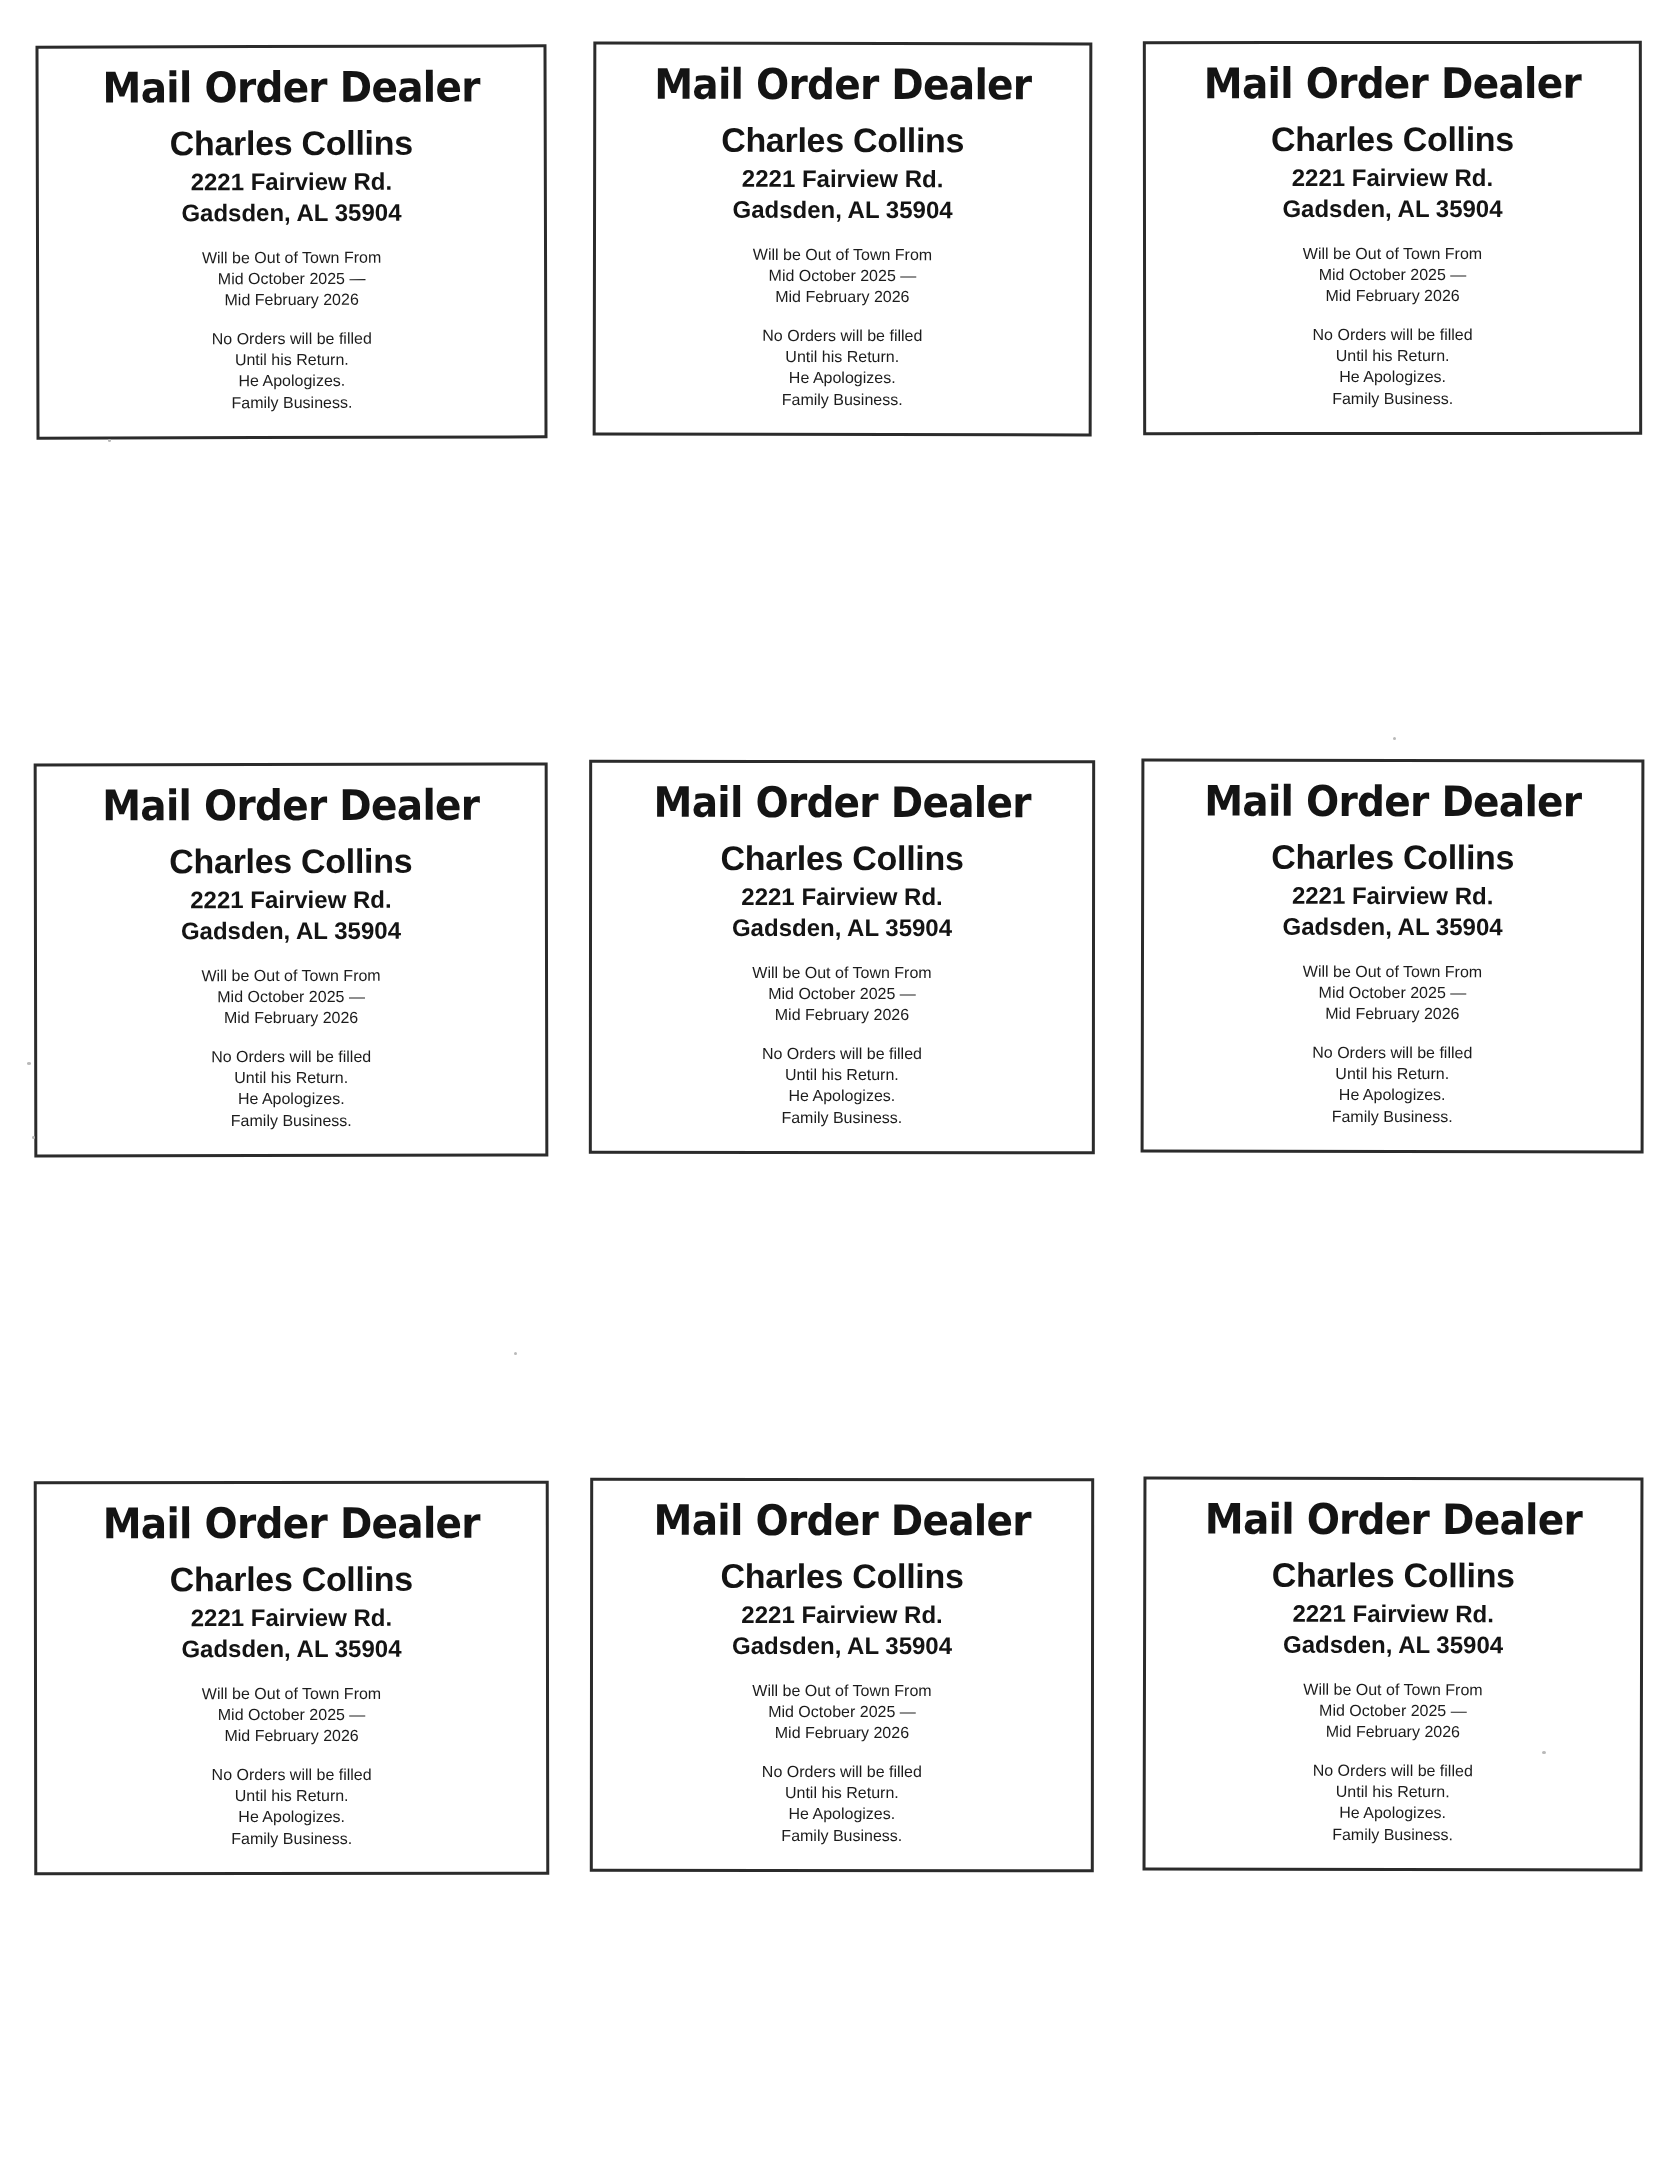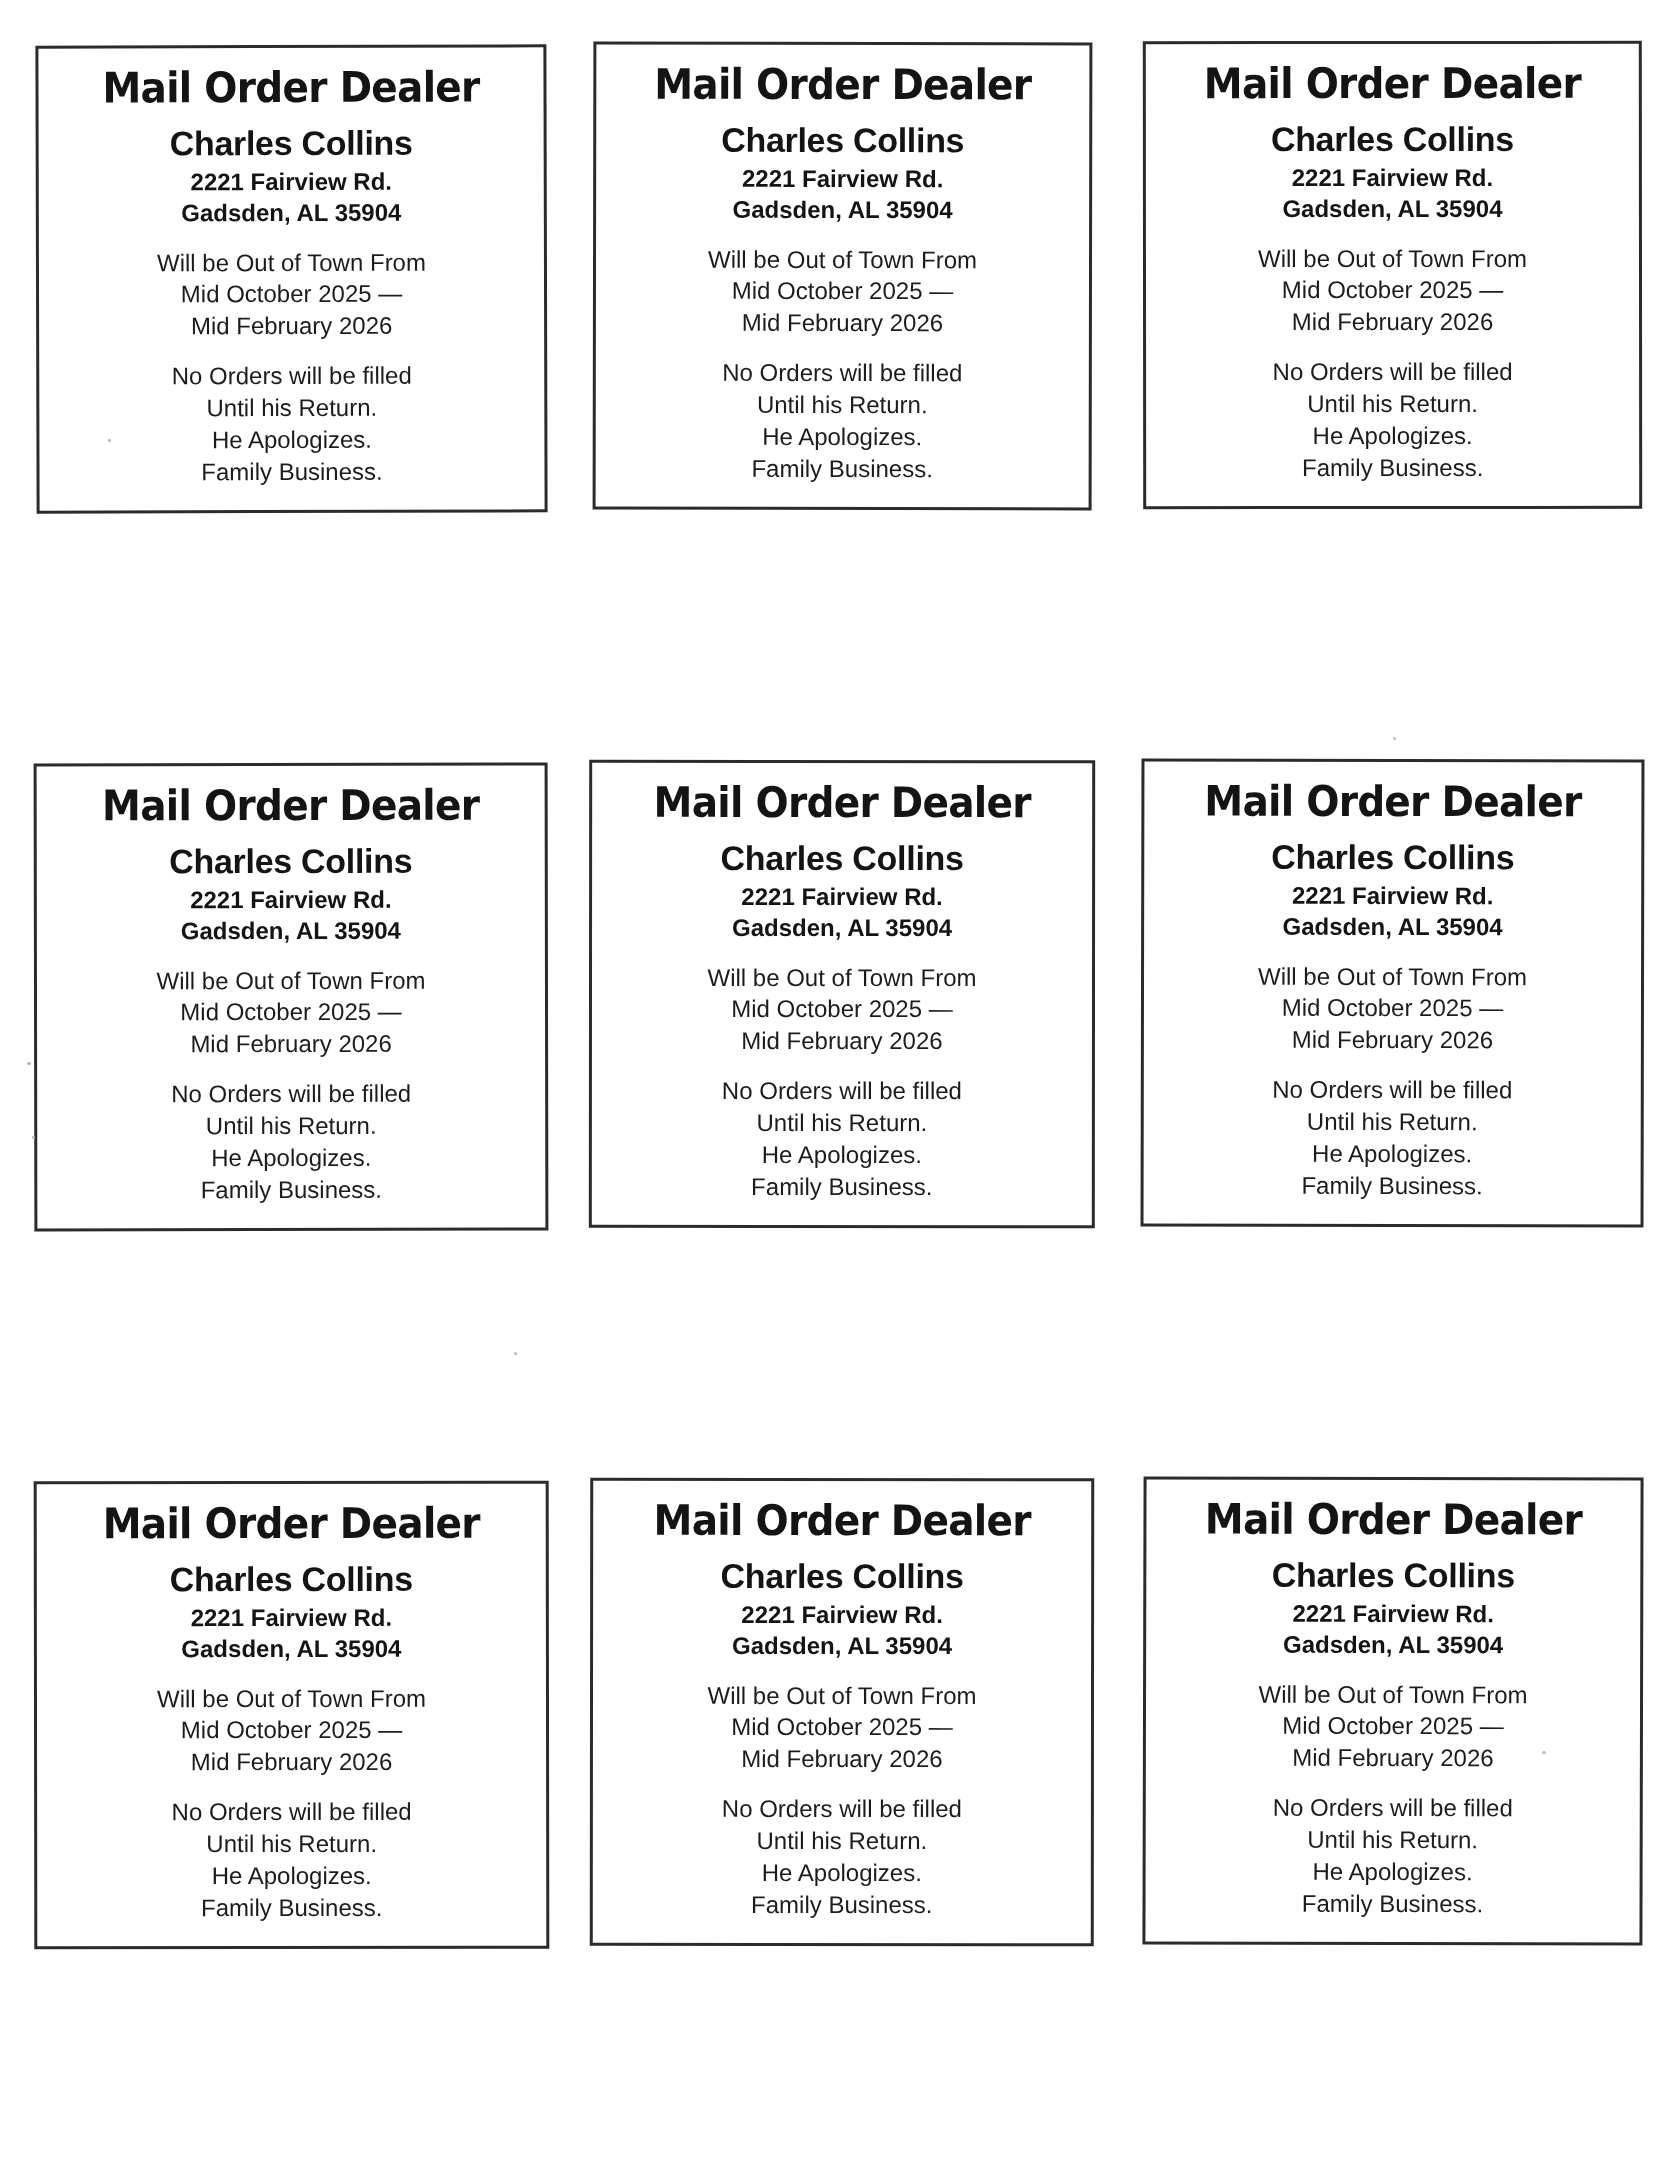--- a/index.html
+++ b/index.html
@@ -82,21 +82,21 @@
 
   .card-address {
     font-size: 24px;
     font-weight: 700;
     line-height: 1.28;
     margin: 0 0 17.6px 0;
     color: #141414;
   }
 
   .card-para {
-    font-size: 24px;
+    font-size: 16px;
     font-weight: 400;
     line-height: 1.33;
     margin: 0 0 17.6px 0;
     color: #1c1c1c;
   }
 
   .card-para:last-child {
     margin-bottom: 0;
   }
 

